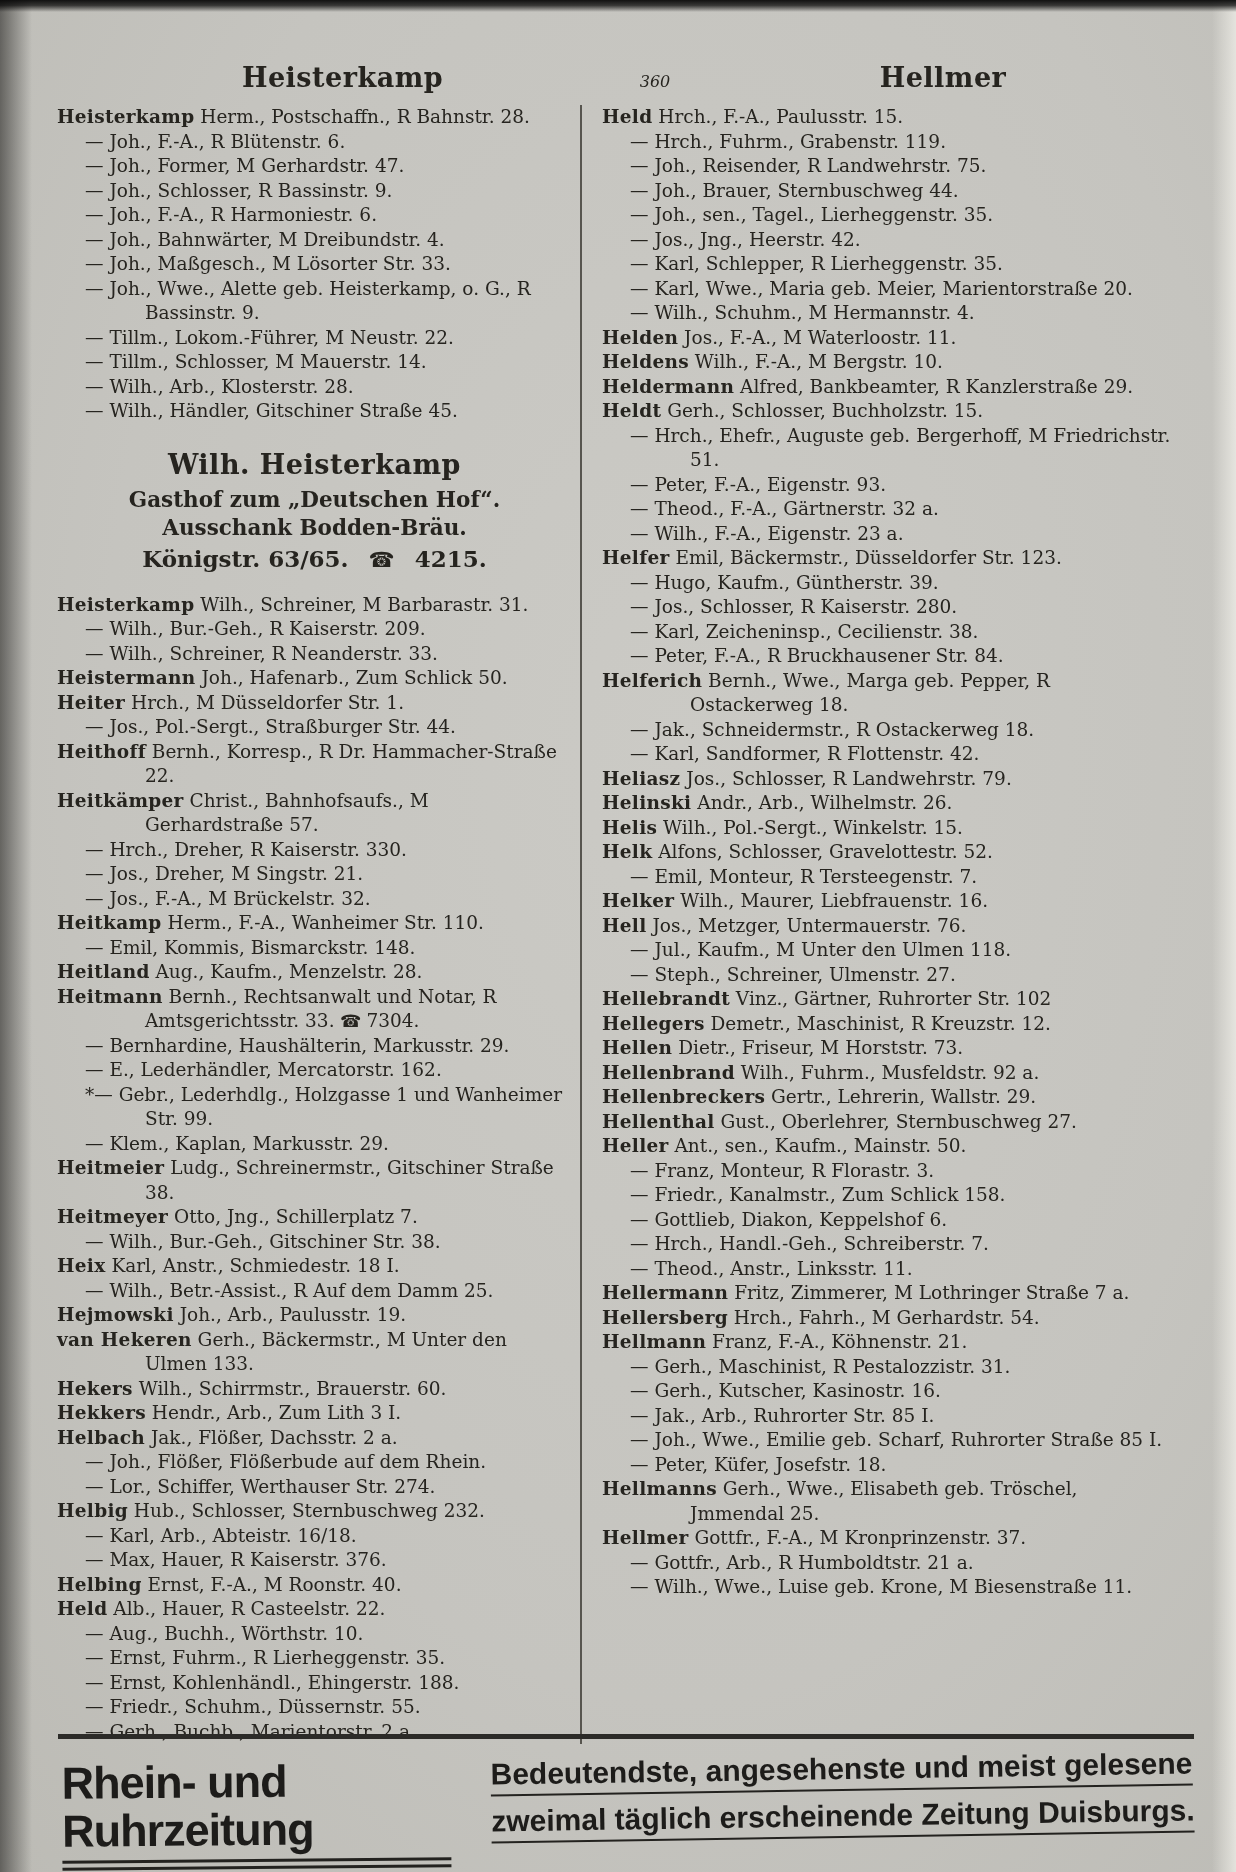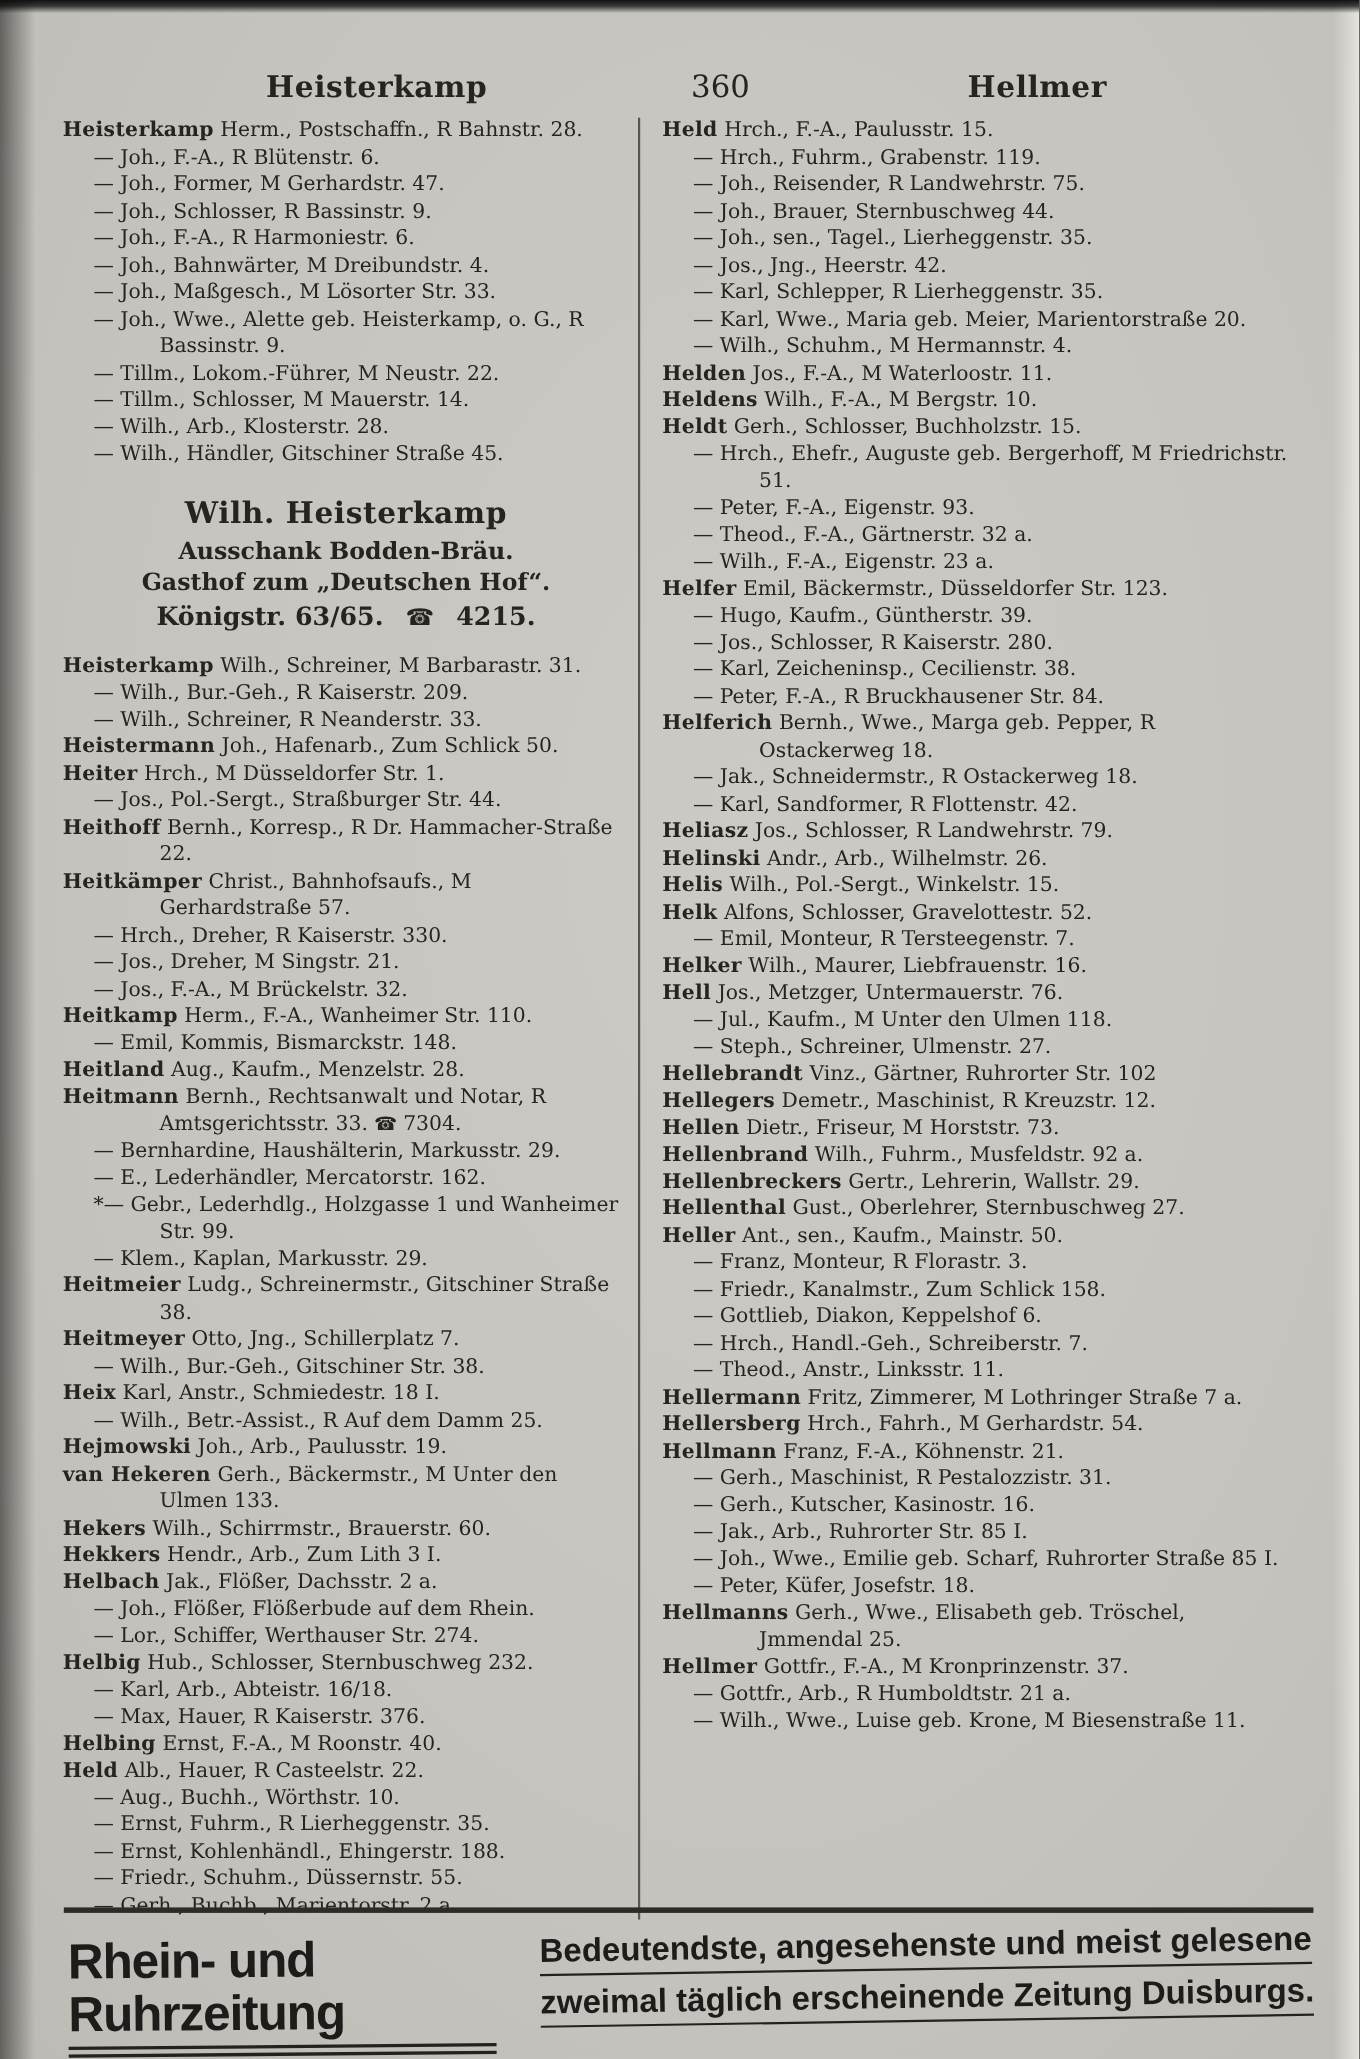--- a/index.html
+++ b/index.html
@@ -9,21 +9,21 @@
   .edge-top{position:absolute;top:0;left:0;right:0;height:12px;
         background:linear-gradient(180deg,rgba(8,8,8,.95) 0%,rgba(8,8,8,.75) 45%,rgba(8,8,8,0) 100%);z-index:5;}
   .edge-left{position:absolute;top:0;left:0;bottom:0;width:32px;
         background:linear-gradient(90deg,rgba(24,23,21,.55),rgba(24,23,21,0));z-index:4;}
   .edge-right{position:absolute;top:0;right:0;bottom:0;width:24px;
         background:linear-gradient(270deg,rgba(240,239,233,.75),rgba(240,239,233,0));z-index:4;}
 
   .page-header{display:flex;align-items:baseline;padding:62px 60px 12px 85px;}
   .col-header{font-weight:bold;font-size:27px;letter-spacing:.5px;}
   .col-header.left{width:515px;text-align:center;}
-  .page-number{width:110px;text-align:center;font-size:28px;}
+  .page-number{width:110px;text-align:center;font-size:16px;font-style:italic;}
   .col-header.right{flex:1;text-align:center;}
 
   .columns{display:flex;align-items:stretch;padding:0 60px 0 57px;}
   .col-left{width:515px;}
   .divider{width:2px;background:#57554f;margin-left:8px;margin-right:20px;}
   .col-right{flex:1;}
 
   .entry{margin:0;padding-left:88px;text-indent:-88px;font-size:18.5px;line-height:24.5px;}
   .entry.dash{text-indent:-60px;}
   .surname{font-weight:bold;letter-spacing:.3px;}
@@ -72,22 +72,22 @@
           <p class="entry dash">— Joh., Maßgesch., M Lösorter Str. 33.</p>
           <p class="entry dash">— Joh., Wwe., Alette geb. Heisterkamp, o. G., R Bassinstr. 9.</p>
           <p class="entry dash">— Tillm., Lokom.-Führer, M Neustr. 22.</p>
           <p class="entry dash">— Tillm., Schlosser, M Mauerstr. 14.</p>
           <p class="entry dash">— Wilh., Arb., Klosterstr. 28.</p>
           <p class="entry dash">— Wilh., Händler, Gitschiner Straße 45.</p>
         </div>
 
       <div class="ad-block">
         <div class="ad-title">Wilh. Heisterkamp</div>
+        <div class="ad-line">Gasthof zum „Deutschen Hof“.</div>
         <div class="ad-line">Ausschank Bodden-Bräu.</div>
-        <div class="ad-line">Gasthof zum „Deutschen Hof“.</div>
         <div class="ad-contact">
           <span>Königstr. 63/65.</span><span class="phone-icon">☎</span><span>4215.</span>
         </div>
       </div>
 
       <div id="left-entries-b">
           <p class="entry"><span class="surname">Heisterkamp</span> Wilh., Schreiner, M Barbarastr. 31.</p>
           <p class="entry dash">— Wilh., Bur.-Geh., R Kaiserstr. 209.</p>
           <p class="entry dash">— Wilh., Schreiner, R Neanderstr. 33.</p>
           <p class="entry"><span class="surname">Heistermann</span> Joh., Hafenarb., Zum Schlick 50.</p>
@@ -138,20 +138,21 @@
         <p class="entry dash">— Hrch., Fuhrm., Grabenstr. 119.</p>
         <p class="entry dash">— Joh., Reisender, R Landwehrstr. 75.</p>
         <p class="entry dash">— Joh., Brauer, Sternbuschweg 44.</p>
         <p class="entry dash">— Joh., sen., Tagel., Lierheggenstr. 35.</p>
         <p class="entry dash">— Jos., Jng., Heerstr. 42.</p>
         <p class="entry dash">— Karl, Schlepper, R Lierheggenstr. 35.</p>
         <p class="entry dash">— Karl, Wwe., Maria geb. Meier, Marientorstraße 20.</p>
         <p class="entry dash">— Wilh., Schuhm., M Hermannstr. 4.</p>
         <p class="entry"><span class="surname">Helden</span> Jos., F.-A., M Waterloostr. 11.</p>
         <p class="entry"><span class="surname">Heldens</span> Wilh., F.-A., M Bergstr. 10.</p>
+        <p class="entry"><span class="surname">Heldermann</span> Alfred, Bankbeamter, R Kanzlerstraße 29.</p>
         <p class="entry"><span class="surname">Heldt</span> Gerh., Schlosser, Buchholzstr. 15.</p>
         <p class="entry dash">— Hrch., Ehefr., Auguste geb. Bergerhoff, M Friedrichstr. 51.</p>
         <p class="entry dash">— Peter, F.-A., Eigenstr. 93.</p>
         <p class="entry dash">— Theod., F.-A., Gärtnerstr. 32 a.</p>
         <p class="entry dash">— Wilh., F.-A., Eigenstr. 23 a.</p>
         <p class="entry"><span class="surname">Helfer</span> Emil, Bäckermstr., Düsseldorfer Str. 123.</p>
         <p class="entry dash">— Hugo, Kaufm., Güntherstr. 39.</p>
         <p class="entry dash">— Jos., Schlosser, R Kaiserstr. 280.</p>
         <p class="entry dash">— Karl, Zeicheninsp., Cecilienstr. 38.</p>
         <p class="entry dash">— Peter, F.-A., R Bruckhausener Str. 84.</p>

